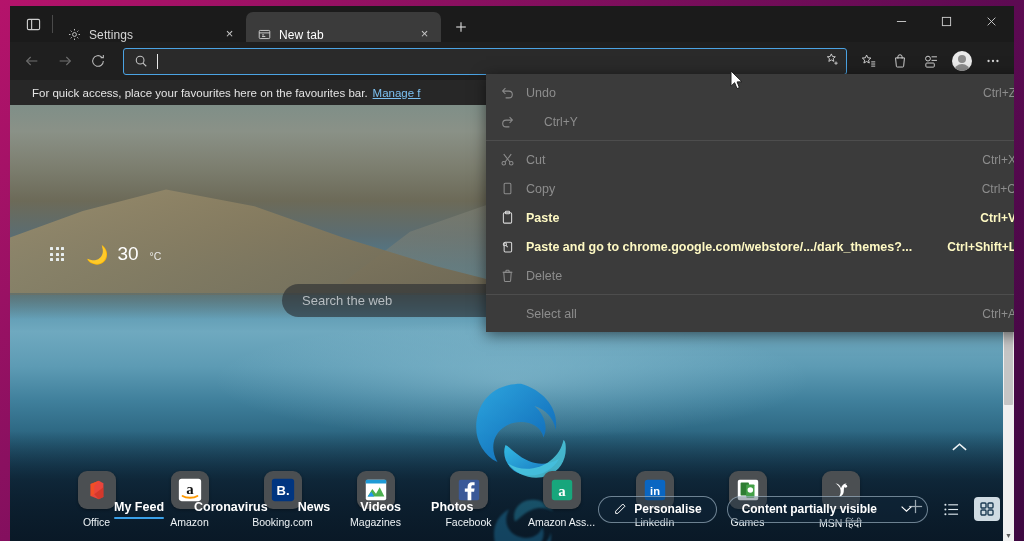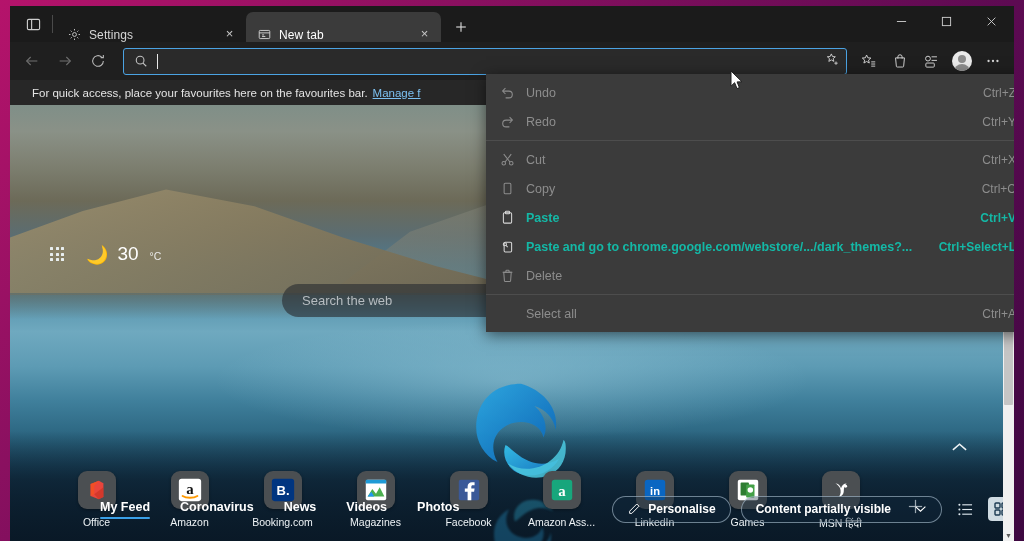--- a/index.html
+++ b/index.html
@@ -223,21 +223,21 @@
     white-space: nowrap; overflow: hidden; text-overflow: ellipsis; text-align: center;
   }
   .tile-add {
     width: 40px; height: 38px; display: flex; align-items: center; justify-content: center;
     color: #e7eef1; font-size: 21px; font-weight: 300; cursor: pointer; margin-left: 8px; margin-top: 16px;
   }
 
   
   .feedbar {
     position: absolute; left: 0; bottom: 10px; width: 1004px; height: 44px;
-    display: flex; align-items: center; padding: 0 0;
+    display: flex; align-items: center; padding: 0 14px;
   }
   .feed-tabs { display: flex; align-items: center; gap: 30px; margin-left: 90px; }
   .feed-tab {
     font-size: 12.5px; color: #ffffff; font-weight: bold; cursor: pointer;
     padding-bottom: 5px; position: relative;
   }
   .feed-tab.active::after {
     content: ""; position: absolute; left: 0; right: 0; bottom: 0; height: 2px;
     background: #3aa0e8; border-radius: 1px;
   }
@@ -273,21 +273,21 @@
   }
   .ctxitem {
     height: 29px; display: flex; align-items: center;
     padding: 0 18px 0 14px; font-size: 12.5px; cursor: pointer; gap: 0;
   }
   .ctxitem .ci-icon {
     width: 26px; flex: 0 0 26px; display: flex; align-items: center; color: #d8d8d8;
   }
   .ctxitem .ci-label { flex: 1 1 auto; white-space: nowrap; overflow: hidden; text-overflow: ellipsis; }
   .ctxitem .ci-accel { flex: 0 0 auto; font-size: 12px; color: #d8d8d8; margin-left: 18px; }
-  .ctxitem.bold .ci-label, .ctxitem.bold .ci-accel { font-weight: bold; color: #14b8a6; }
+  .ctxitem.bold .ci-label, .ctxitem.bold .ci-accel { font-weight: bold; color: #fef9c3; }
   .ctxitem.disabled { color: #8d8d8d; }
   .ctxitem.disabled .ci-icon { color: #8d8d8d; }
   .ctxitem.disabled .ci-accel { color: #8d8d8d; }
   .ctxitem.noicon { padding-left: 40px; }
   .ctxsep { height: 1px; background: #4d4d4d; margin: 4px 0; }
 
   
   .cursor { position: absolute; left: 720px; top: 64px; z-index: 60; pointer-events: none; }
 </style>
 </head>
@@ -656,21 +656,20 @@
         <span class="ci-accel">Ctrl+Z</span>
       </div>
 
       <div class="ctxitem disabled">
         <span class="ci-icon">
           <svg width="15" height="15" viewBox="0 0 16 16" fill="none" stroke="currentColor" stroke-width="1.15">
             <path d="M12.8 6.5H6.5a3.6 3.6 0 0 0 0 7.2H10"></path>
               <polyline points="10.2,3.2 13.2,6.5 10.2,9.6"></polyline>
           </svg>
         </span>
-        <span class="ci-label">Redo</span>
         <span class="ci-accel">Ctrl+Y</span>
       </div>
 
       <div class="ctxsep"></div>
 
       <div class="ctxitem disabled">
         <span class="ci-icon">
           <svg width="15" height="15" viewBox="0 0 16 16" fill="none" stroke="currentColor" stroke-width="1.1">
             <circle cx="4" cy="12" r="1.9"></circle>
               <circle cx="12" cy="12" r="1.9"></circle>
@@ -705,21 +704,21 @@
 
       <div class="ctxitem bold">
         <span class="ci-icon">
           <svg width="15" height="15" viewBox="0 0 16 16" fill="none" stroke="currentColor" stroke-width="1.1">
             <rect x="4.4" y="3.4" width="8" height="10.4" rx="1.2"></rect>
             <circle cx="5.2" cy="5.6" r="1.7"></circle>
             <line x1="6.4" y1="6.8" x2="8.2" y2="8.6"></line>
           </svg>
         </span>
         <span class="ci-label">Paste and go to chrome.google.com/webstore/.../dark_themes?...</span>
-        <span class="ci-accel">Ctrl+Select+L</span>
+        <span class="ci-accel">Ctrl+Shift+L</span>
       </div>
 
       <div class="ctxitem disabled">
         <span class="ci-icon">
           <svg width="15" height="15" viewBox="0 0 16 16" fill="none" stroke="currentColor" stroke-width="1.1">
             <path d="M4 4.6h8l-.7 9a1 1 0 0 1-1 .9H5.7a1 1 0 0 1-1-.9z"></path>
             <line x1="2.8" y1="4.6" x2="13.2" y2="4.6"></line>
             <path d="M6.3 4.6V3.1a.8.8 0 0 1 .8-.8h1.8a.8.8 0 0 1 .8.8v1.5"></path>
           </svg>
         </span>

